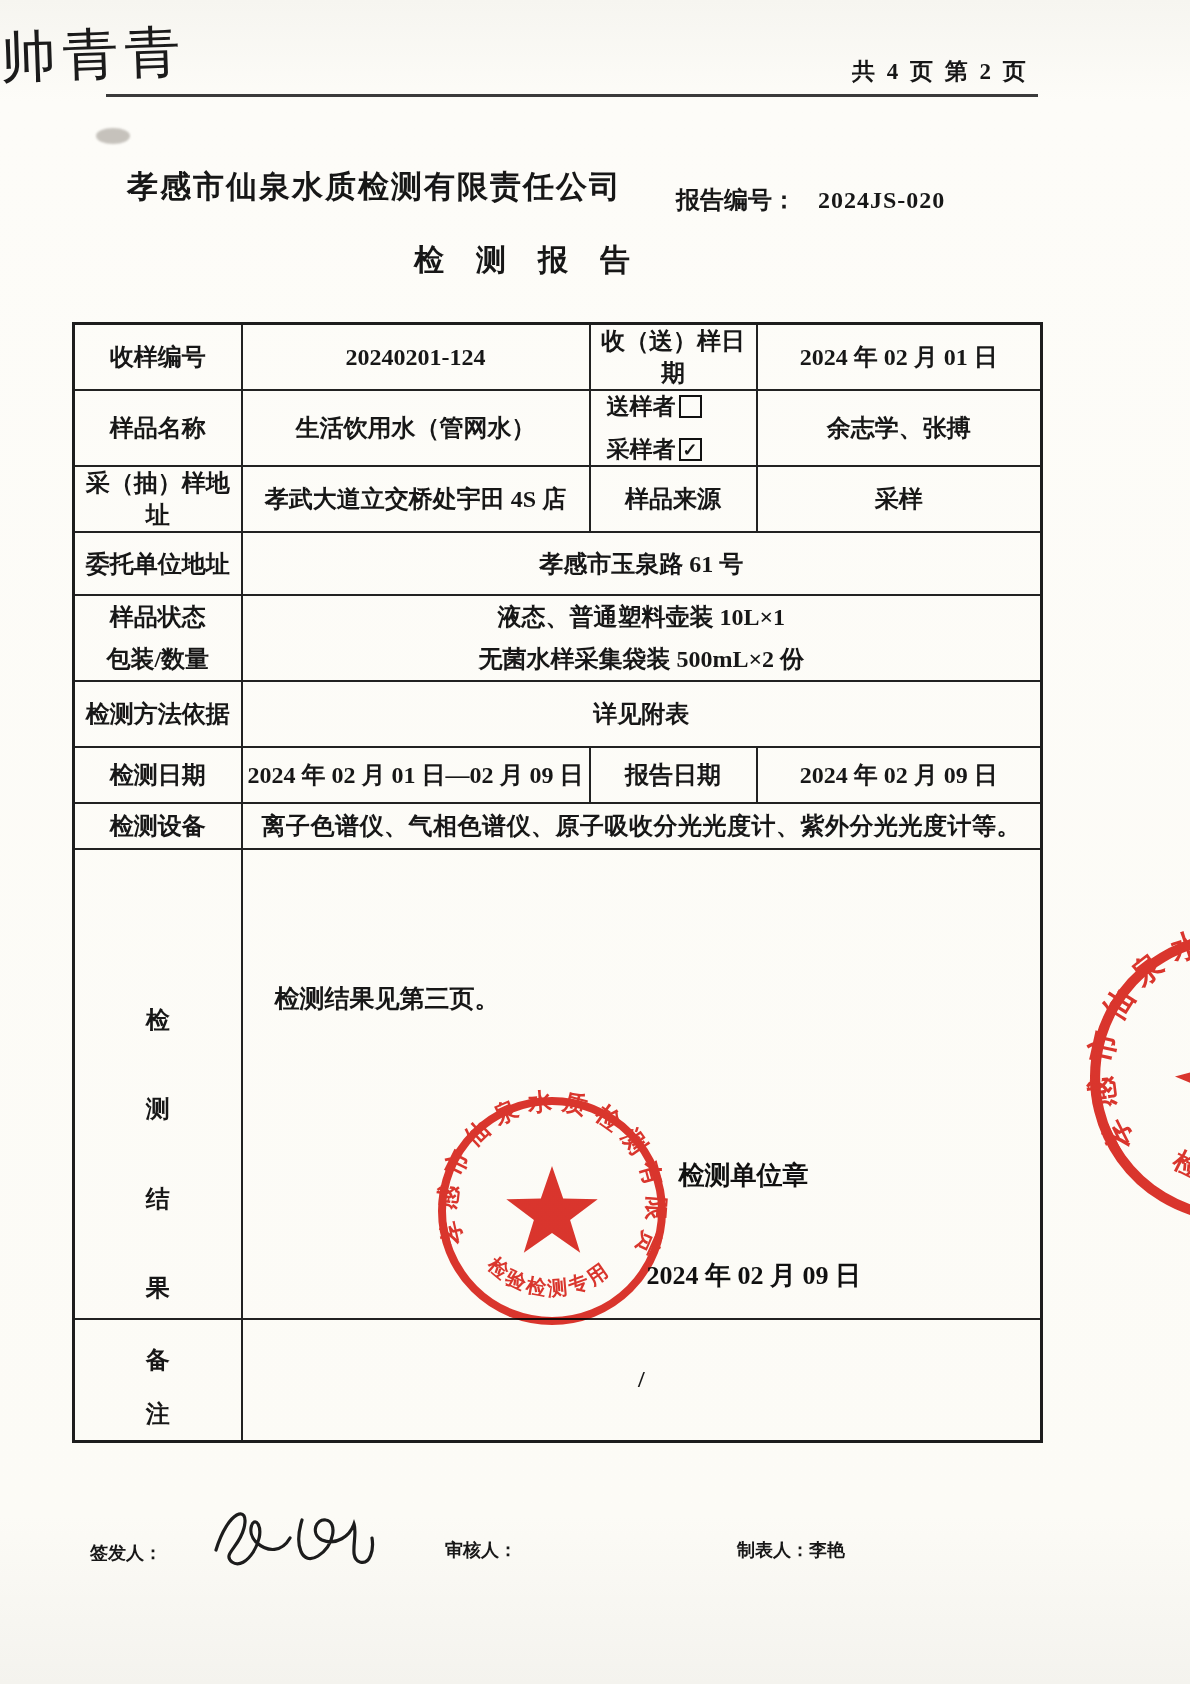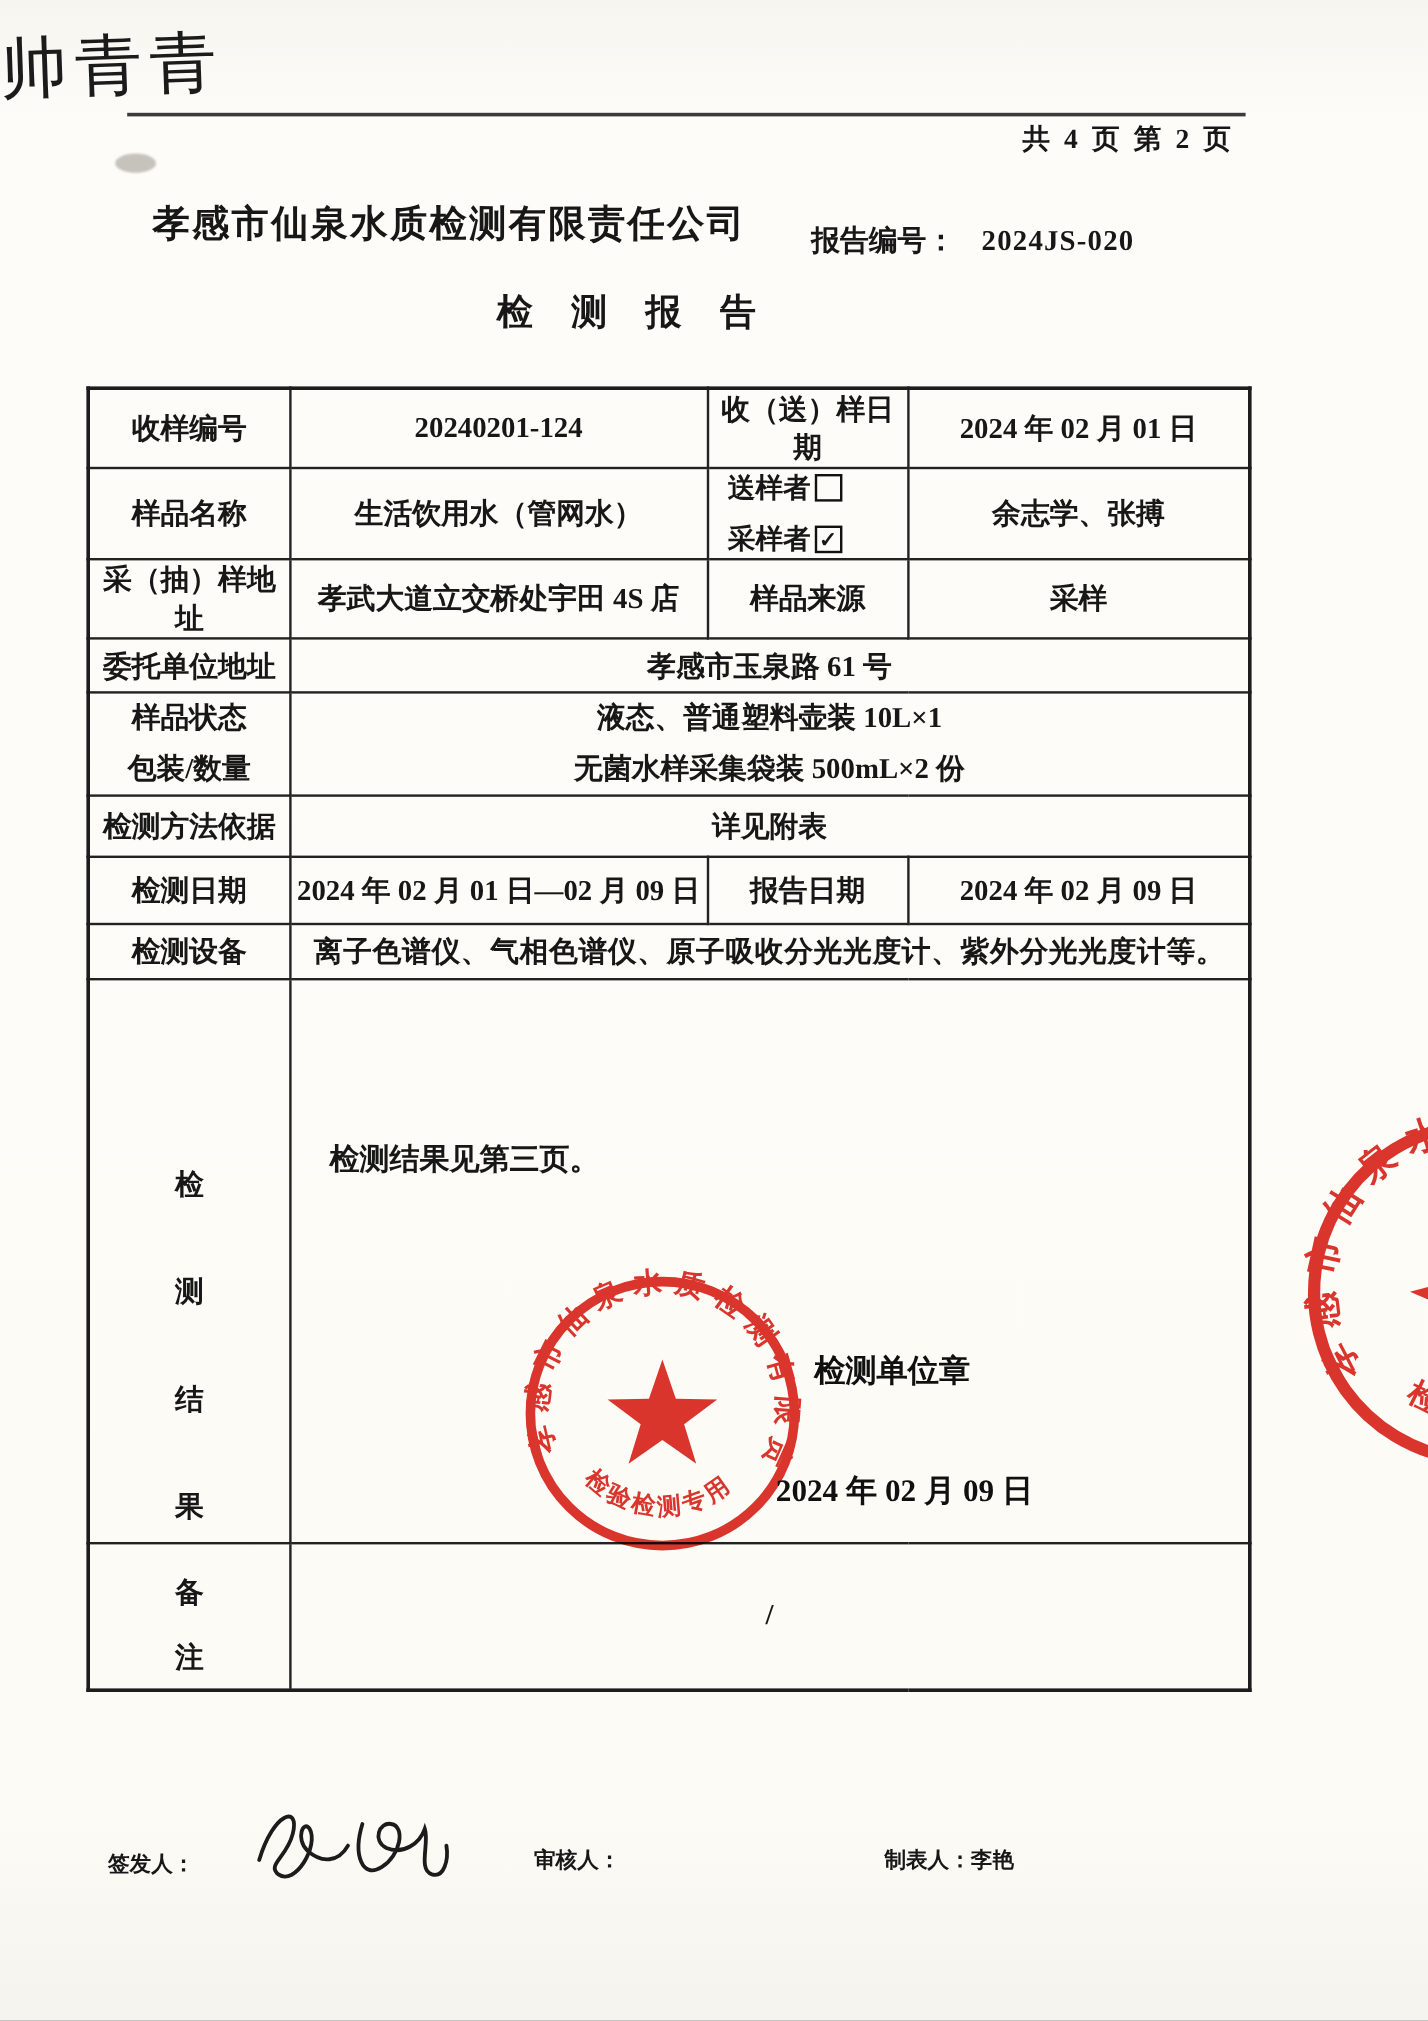--- a/index.html
+++ b/index.html
@@ -6,40 +6,40 @@
   .page{
     position:relative;
     width:1190px;height:1684px;
     margin:0 auto;
     background:linear-gradient(180deg,#f6f5f0 0%,#fdfcf8 6%,#fcfbf6 90%,#f4f3ee 100%);
     font-family:"Liberation Serif","DejaVu Serif",serif;
     color:#171717;
     overflow:hidden;
   }
   .smudge{position:absolute;left:96px;top:128px;width:34px;height:16px;background:#9a948c;border-radius:50%;opacity:.55;filter:blur(1px);}
-  .page-info{position:absolute;top:56px;left:852px;font-size:23px;font-weight:700;letter-spacing:3px;margin-top:44px;}
+  .page-info{position:absolute;top:56px;left:852px;font-size:23px;font-weight:700;letter-spacing:3px;}
   .top-rule{position:absolute;top:94px;left:106px;width:932px;height:3px;background:#3b3b3b;}
   .company{position:absolute;top:166px;left:127px;font-size:31px;font-weight:700;letter-spacing:2px;}
   .report-no{position:absolute;top:184px;left:676px;font-size:24px;font-weight:700;}
   .report-no .val{margin-left:22px;letter-spacing:1px;}
   .doc-title{position:absolute;top:240px;left:414px;font-size:30px;font-weight:700;letter-spacing:32px;white-space:nowrap;}
   table.report{
     position:absolute;left:72px;top:322px;
     border-collapse:collapse;table-layout:fixed;
     width:968px;
   }
   table.report td{
     border:2px solid #222;
     font-size:24px;font-weight:600;
     text-align:center;vertical-align:middle;
     padding:0 4px;overflow:visible;
   }
   table.report{border:3px solid #1d1d1d;}
-  .r1{height:46px;}.r2{height:64px;}.r3{height:49px;margin-top:48px;}.r4{height:45px;}
-  .r5{height:85px;}.r6{height:50px;}.r7{height:51px;}.r8{height:56px;}
+  .r1{height:46px;}.r2{height:64px;}.r3{height:49px;margin-top:48px;}.r4{height:63px;}
+  .r5{height:85px;}.r6{height:50px;}.r7{height:66px;}.r8{height:56px;}
   .r9{height:46px;}.r10{height:470px;}.r11{height:122px;}
   td.eq-val{text-align:left;padding-left:10px;letter-spacing:0.5px;}
   .two-line div{line-height:1.75;}
   .chk-block{display:flex;flex-direction:column;align-items:flex-start;padding-left:12px;gap:12px;}
   .chk-row{display:flex;align-items:center;gap:3px;font-size:23px;}
   .chk-box{display:inline-flex;align-items:center;justify-content:center;width:19px;height:19px;border:2px solid #111;font-size:18px;line-height:1;}
   td.vert-label{vertical-align:top;}
   .vert-chars{display:flex;flex-direction:column;align-items:center;justify-content:space-between;}
   .vert-chars.result{height:300px;margin-top:140px;}
   .vert-chars.remark{height:86px;margin-top:14px;}

